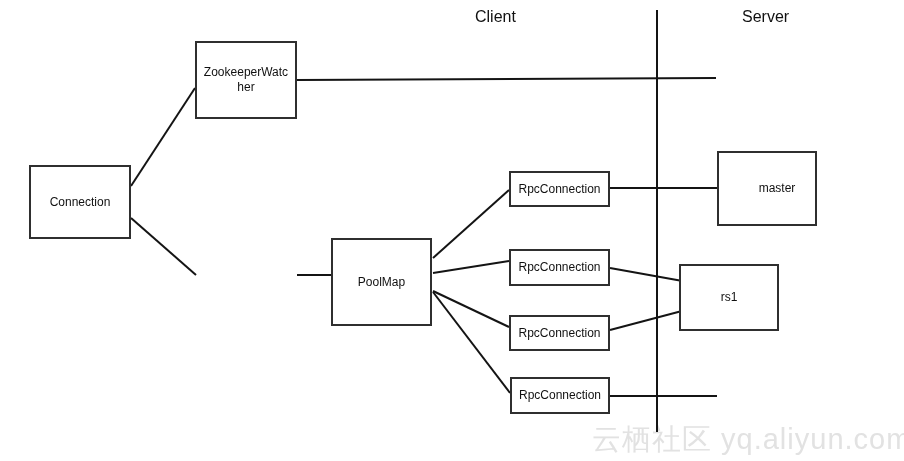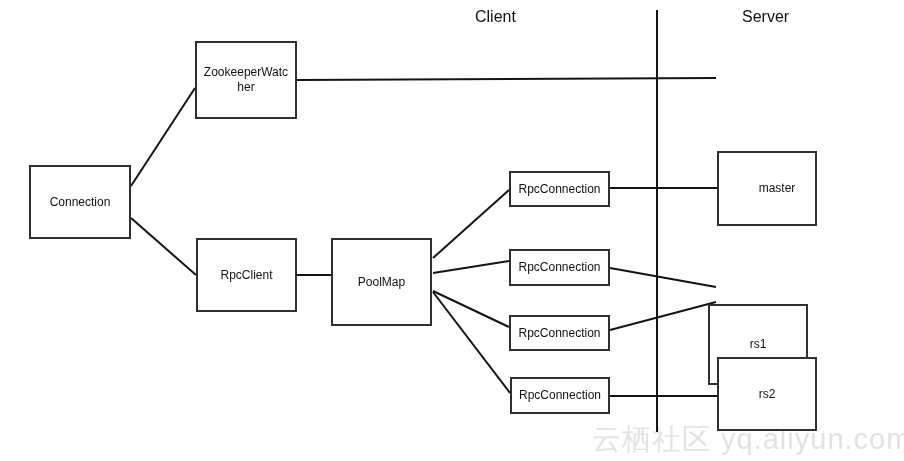--- a/index.html
+++ b/index.html
@@ -83,23 +83,21 @@
     <line x1="610" y1="268" x2="716" y2="287"></line>
     <line x1="610" y1="330" x2="716" y2="302"></line>
     <line x1="610" y1="396" x2="717" y2="396"></line>
   </svg>
 
   <div class="section-label" style="left:475px; top:8px;">Client</div>
   <div class="section-label" style="left:742px; top:8px;text-align:right;">Server</div>
 
   <div class="node" style="left:29px;  top:165px; width:102px; height:74px;">Connection</div>
   <div class="node wrap" style="left:195px; top:41px;  width:102px; height:78px;">ZookeeperWatcher</div>
-  <div class="node" style="left:196px; top:238px; width:101px; height:74px;">RpcClient</div>
   <div class="node" style="left:331px; top:238px; width:101px; height:88px;">PoolMap</div>
   <div class="node" style="left:509px; top:171px; width:101px; height:36px;">RpcConnection</div>
   <div class="node" style="left:509px; top:249px; width:101px; height:37px;">RpcConnection</div>
   <div class="node" style="left:509px; top:315px; width:101px; height:36px;">RpcConnection</div>
   <div class="node" style="left:510px; top:377px; width:100px; height:37px;">RpcConnection</div>
   <div class="node" style="left:717px; top:151px; width:100px; height:75px;padding-left:20px;">master</div>
-  <div class="node" style="left:708px; top:264px; width:100px; height:81px;margin-top:40px;">rs1</div>
-  <div class="node" style="left:717px; top:357px; width:100px; height:74px;">rs2</div>
+  <div class="node" style="left:679px; top:264px; width:100px; height:67px;">rs1</div>
 
 </div>
 
 </body></html>

